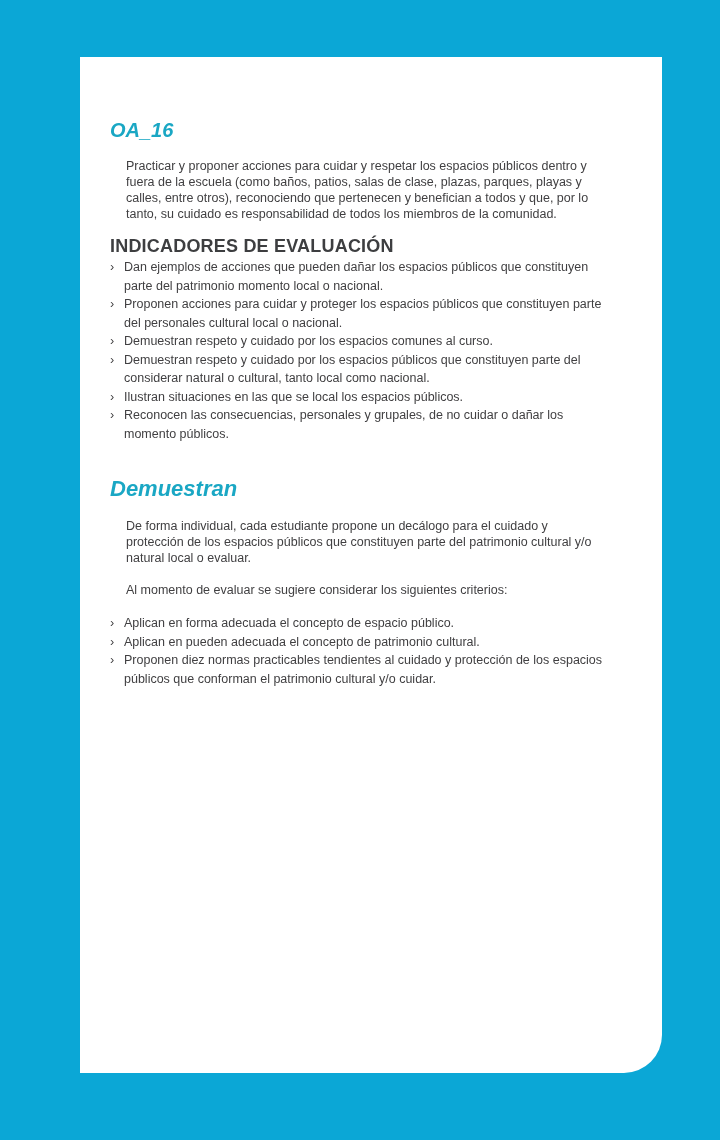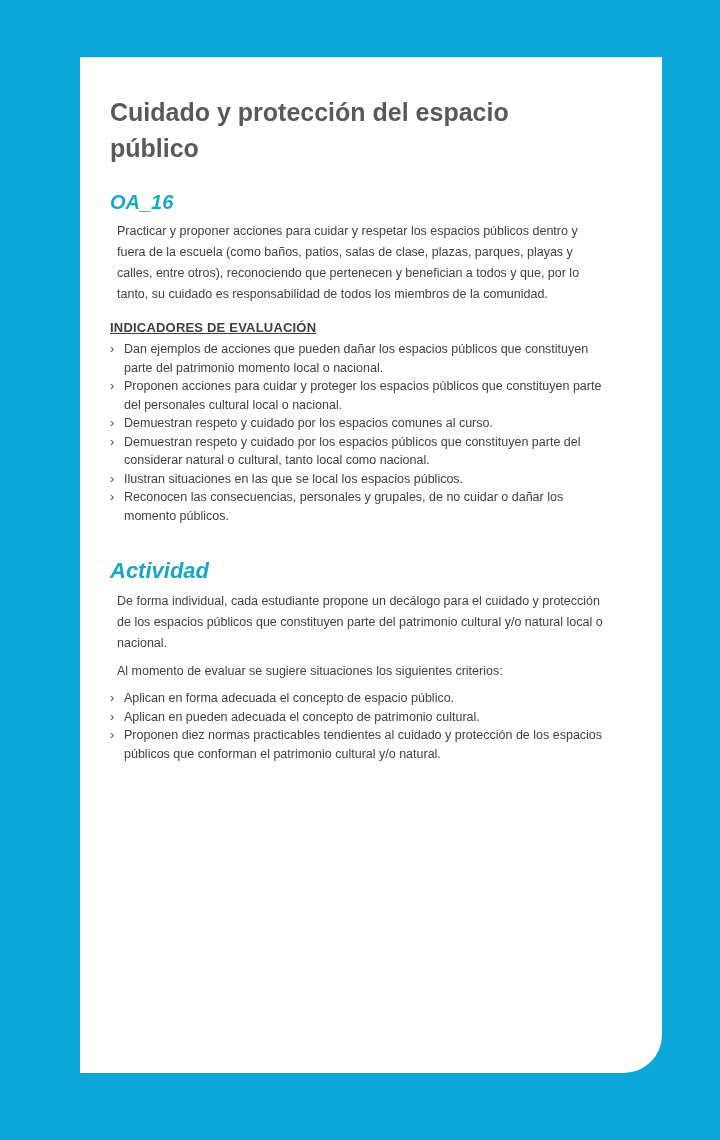--- a/index.html
+++ b/index.html
@@ -52,32 +52,31 @@
     color: var(--accent);
     font-style: italic;
   }
   h2.accent-heading.big {
     margin: 33px 0 4px 0;
     font-size: 22px;
     line-height: 26px;
   }
   h3.sub-heading {
     margin: 15px 0 4px 0;
-    font-size: 13px;
+    font-size: 18px;
     line-height: 16px;
     font-weight: 700;
     letter-spacing: 0.2px;
     color: var(--heading-dark);
-    text-decoration: underline;
   }
   p.body-text {
-    margin: 7px;
+    margin: 16px;
     max-width: 508px;
     font-size: 12.5px;
-    line-height: 21px;
+    line-height: 16px;
     color: var(--body);
   }
   ul.bullet-list {
     list-style: none;
     margin: 0;
     padding: 0;
     max-width: 508px;
   }
   ul.bullet-list li {
     display: flex;
@@ -93,21 +92,20 @@
   ul.bullet-list .li-text {
     flex: 1 1 auto;
   }
 </style>
 </head>
 <body>
 
 <div class="page">
   <div class="card">
 
-    <h1 class="doc-title">Cuidado y protección del espacio público</h1>
 
     <section>
       <h2 class="accent-heading">OA_16</h2>
       <p class="body-text">Practicar y proponer acciones para cuidar y respetar los espacios públicos dentro y fuera de la escuela (como baños, patios, salas de clase, plazas, parques, playas y calles, entre otros), reconociendo que pertenecen y benefician a todos y que, por lo tanto, su cuidado es responsabilidad de todos los miembros de la comunidad.</p>
     </section>
 
     <section>
       <h3 class="sub-heading">INDICADORES DE EVALUACIÓN</h3>
       <ul class="bullet-list">
         <li>
@@ -131,36 +129,36 @@
           <span class="li-text">Ilustran situaciones en las que se local los espacios públicos.</span>
         </li>
         <li>
           <span class="marker">›</span>
           <span class="li-text">Reconocen las consecuencias, personales y grupales, de no cuidar o dañar los momento públicos.</span>
         </li>
       </ul>
     </section>
 
     <section>
-      <h2 class="accent-heading big">Actividad</h2>
-      <p class="body-text">De forma individual, cada estudiante propone un decálogo para el cuidado y protección de los espacios públicos que constituyen parte del patrimonio cultural y/o natural local o nacional.</p>
+      <h2 class="accent-heading big">Demuestran</h2>
+      <p class="body-text">De forma individual, cada estudiante propone un decálogo para el cuidado y protección de los espacios públicos que constituyen parte del patrimonio cultural y/o natural local o evaluar.</p>
     </section>
 
     <section>
-      <p class="body-text">Al momento de evaluar se sugiere situaciones los siguientes criterios:</p>
+      <p class="body-text">Al momento de evaluar se sugiere considerar los siguientes criterios:</p>
       <ul class="bullet-list">
         <li>
           <span class="marker">›</span>
           <span class="li-text">Aplican en forma adecuada el concepto de espacio público.</span>
         </li>
         <li>
           <span class="marker">›</span>
           <span class="li-text">Aplican en pueden adecuada el concepto de patrimonio cultural.</span>
         </li>
         <li>
           <span class="marker">›</span>
-          <span class="li-text">Proponen diez normas practicables tendientes al cuidado y protección de los espacios públicos que conforman el patrimonio cultural y/o natural.</span>
+          <span class="li-text">Proponen diez normas practicables tendientes al cuidado y protección de los espacios públicos que conforman el patrimonio cultural y/o cuidar.</span>
         </li>
       </ul>
     </section>
 
   </div>
 </div>
 
 </body></html>

